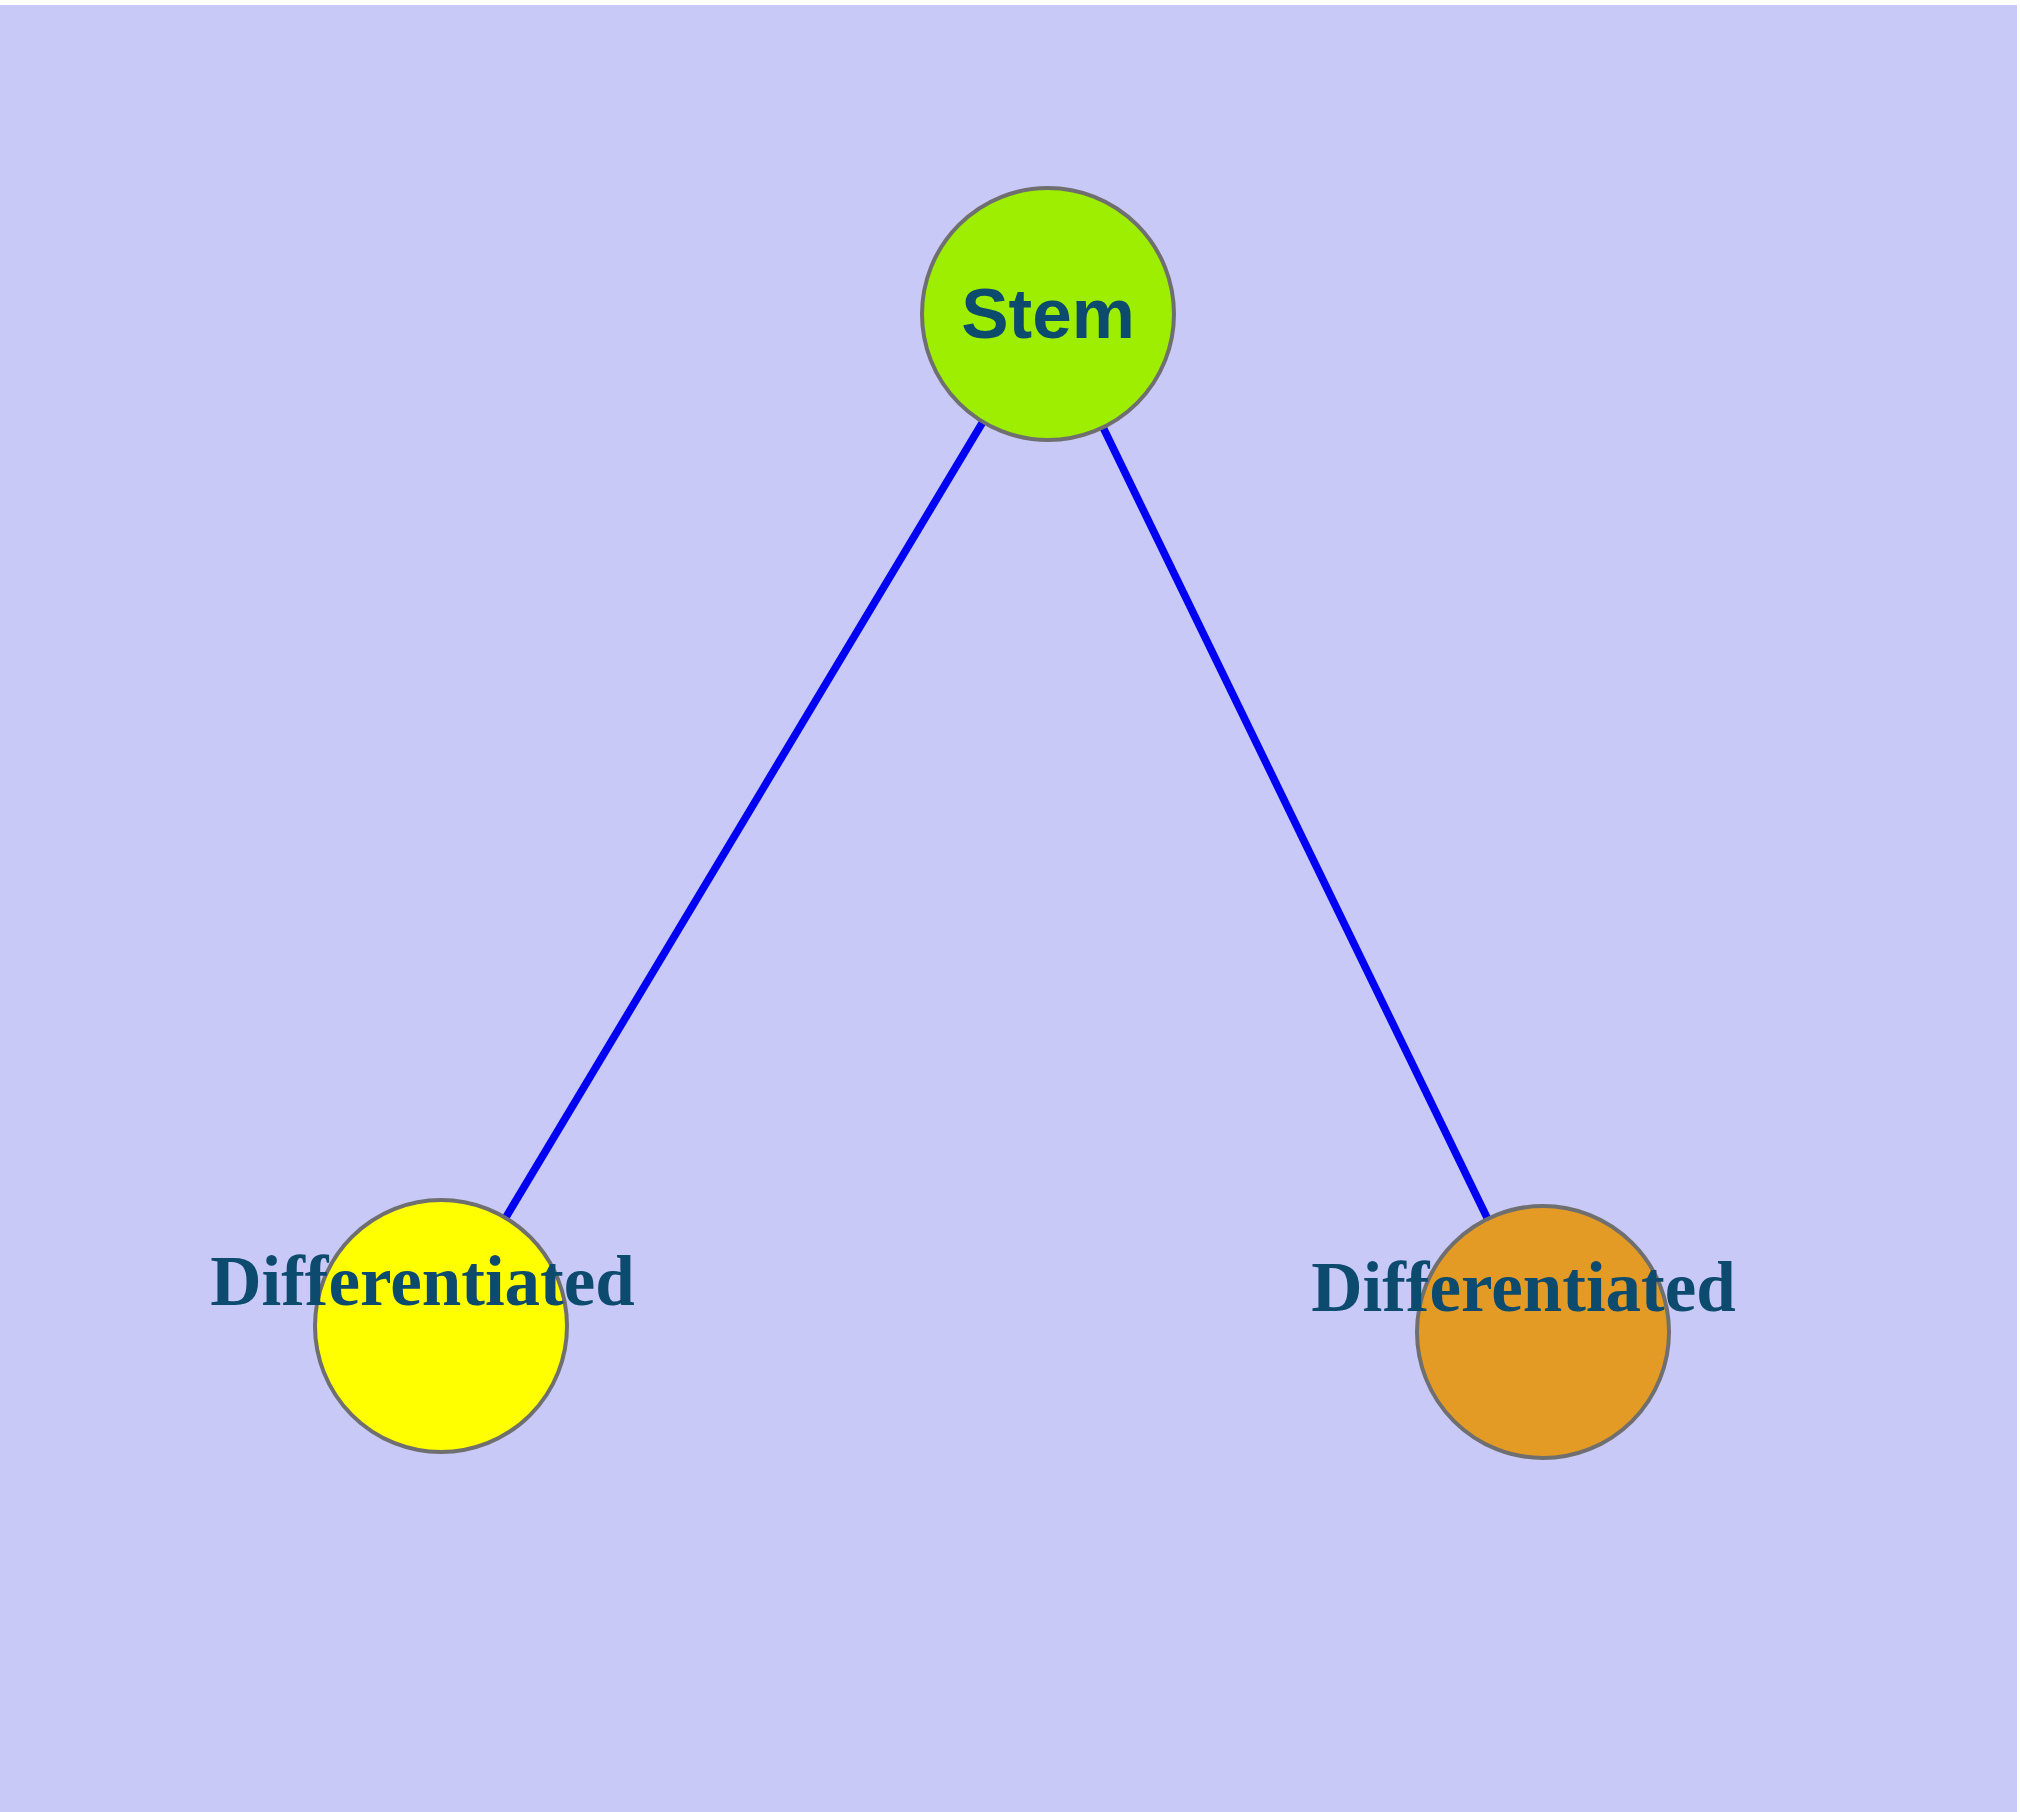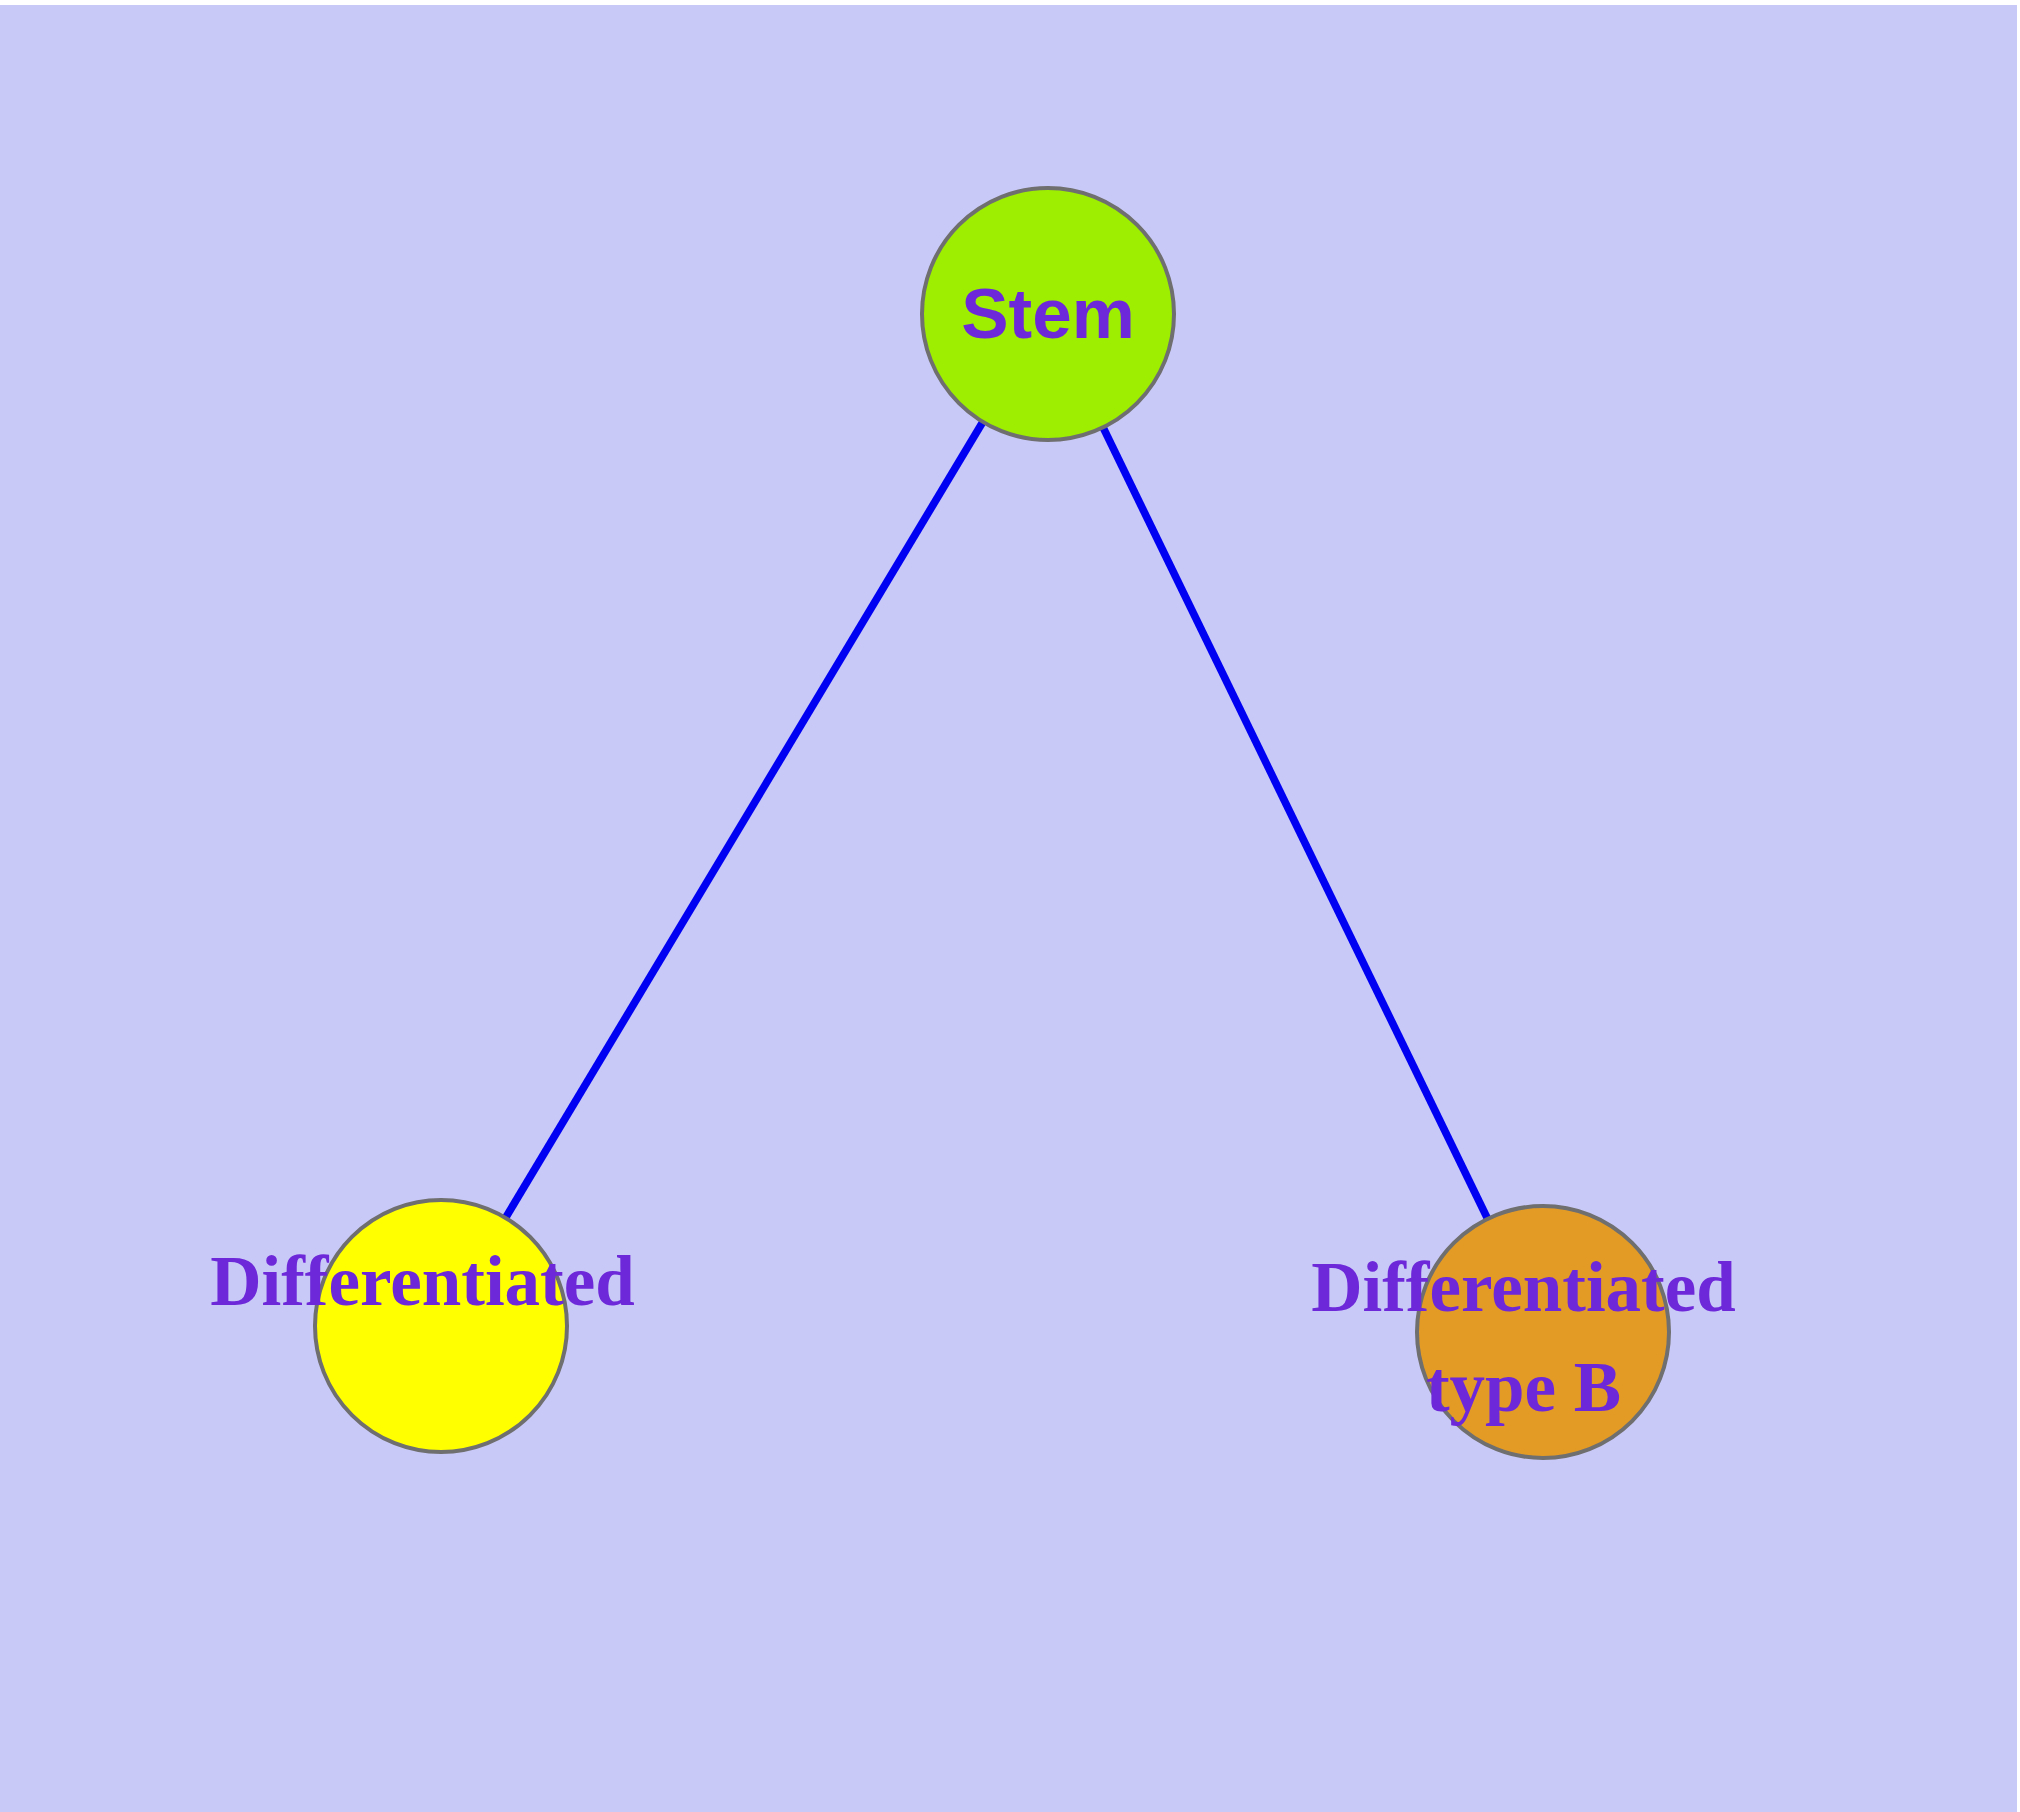--- a/index.html
+++ b/index.html
@@ -43,21 +43,21 @@
     border: 4.2px solid #6f6f6f; 
     box-sizing: border-box;
     display: flex;
     align-items: center;
     justify-content: center;
   }
   .node-stem  { left: 920px; top: 186px; }
   .node-a     { left: 313px;  top: 1198px; }
   .node-b     { left: 1415px; top: 1204px; }
   .node-label, .node-label-outside {
-    color: #6d28d9;
+    color: #0c4a6e;
     font-weight: bold;
     font-size: 71px;
     line-height: 100px;
     text-align: center;
     white-space: nowrap;
   }
   .node-label-outside {
     position: absolute;
     width: 763px;
     font-family: Liberation Serif, serif;
@@ -84,17 +84,16 @@
   <div class="node node-a" style="background-color: rgb(255, 255, 0); border-color: rgb(111, 111, 111);"></div>
 
   <div class="node node-b" style="background-color: rgb(228, 155, 38); border-color: rgb(111, 111, 111);"></div>
 
   <div class="node-label-outside label-a">
     <div>Differentiated</div>
   </div>
 
   <div class="node-label-outside label-b">
     <div>Differentiated</div>
-    <div>type B</div>
   </div>
 
 </div>
 
 
 </body></html>

